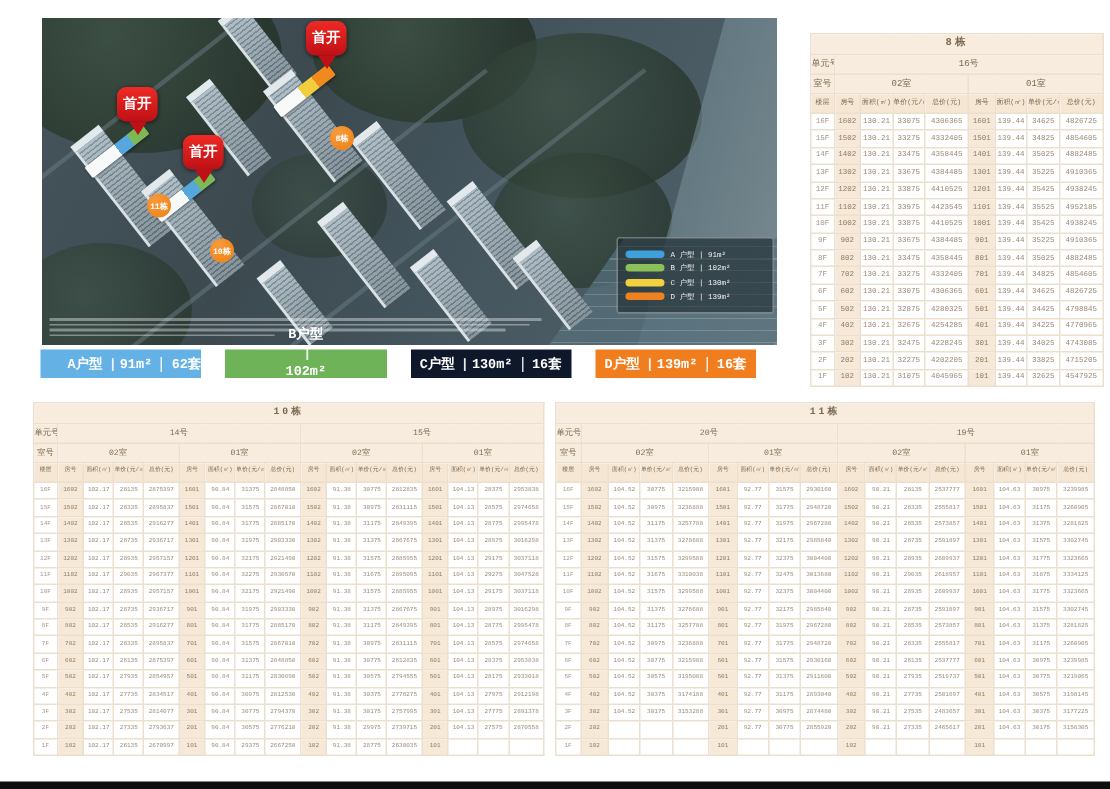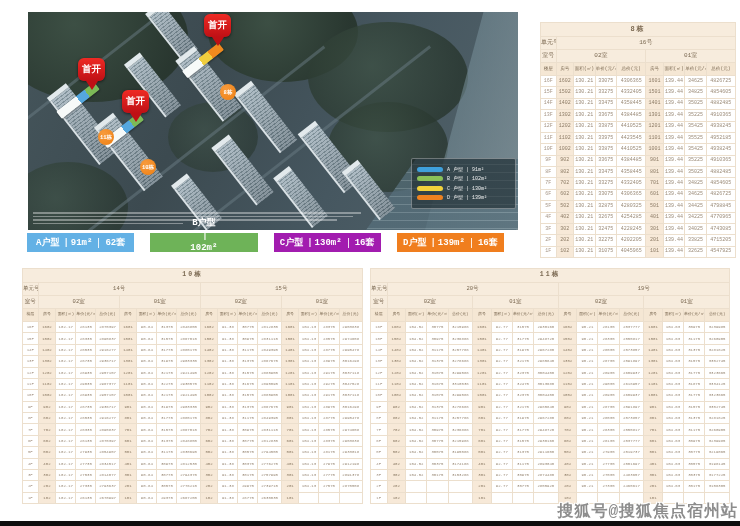--- a/index.html
+++ b/index.html
@@ -149,35 +149,35 @@
 
     <div class="disc">
       <i style="width:328px;"></i>
         <i style="width:320px;"></i>
         <i style="width:304px;"></i>
         <i style="width:150px;"></i>
     </div>
   </div>
 
   <div class="banners">
-    <div class="banner" style="background: rgb(99, 177, 229);">
+    <div class="banner" style="background: rgb(99, 177, 229); justify-content: flex-end;">
       <span>A户型</span>
       <span class="b-sep">|</span>
       <span>91m²</span>
       <span class="b-div"></span>
       <span>62套</span>
     </div>
     <div class="banner" style="background: rgb(110, 179, 88); flex-direction: column;">
       <span>B户型</span>
       <span class="b-sep">|</span>
       <span>102m²</span>
       <span class="b-div"></span>
       <span>60套</span>
     </div>
-    <div class="banner" style="background: #a21caf;">
+    <div class="banner" style="background: #0f172a;">
       <span>C户型</span>
       <span class="b-sep">|</span>
       <span>130m²</span>
       <span class="b-div"></span>
       <span>16套</span>
     </div>
     <div class="banner" style="background: rgb(240, 126, 30); text-align: center;">
       <span>D户型</span>
       <span class="b-sep">|</span>
       <span>139m²</span>
@@ -1128,15 +1128,14 @@
             <td class=""></td>
             <td class="rm">101</td>
             <td class=""></td>
             <td class=""></td>
             <td class=""></td>
           </tr>
         </tbody>
       </table>
   </div>
 
-  <div class="watermark">搜狐号@搜狐焦点宿州站</div>
   <div class="bottombar"></div>
 </div>
 
 </body></html>

